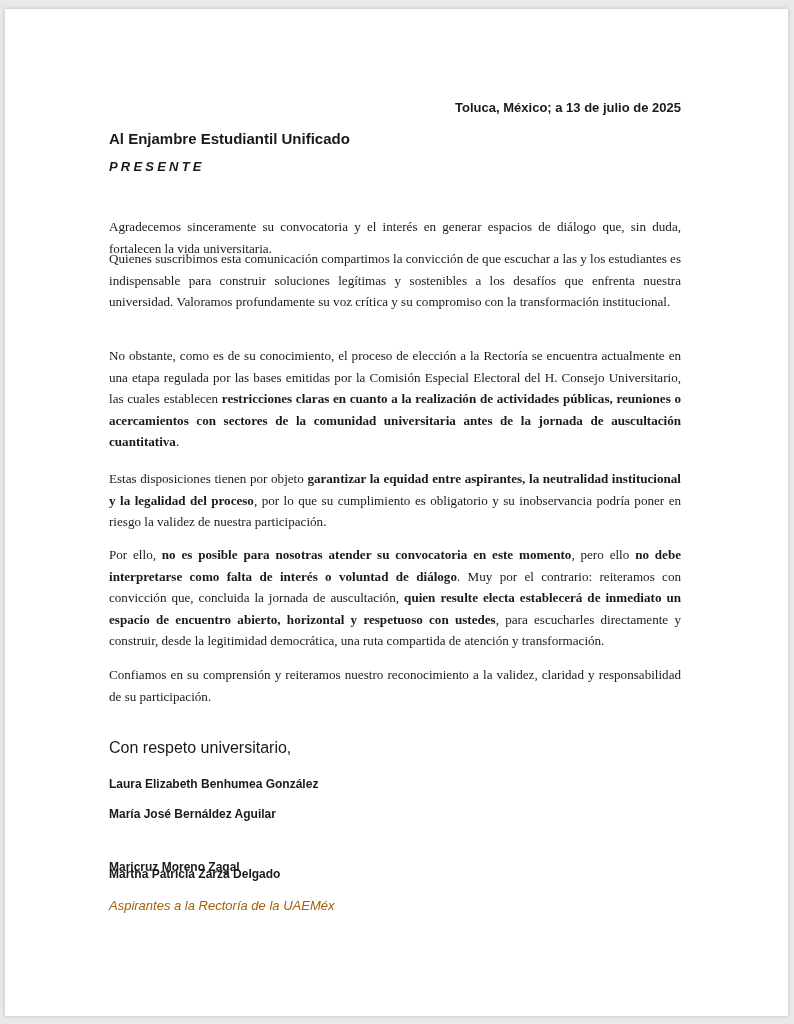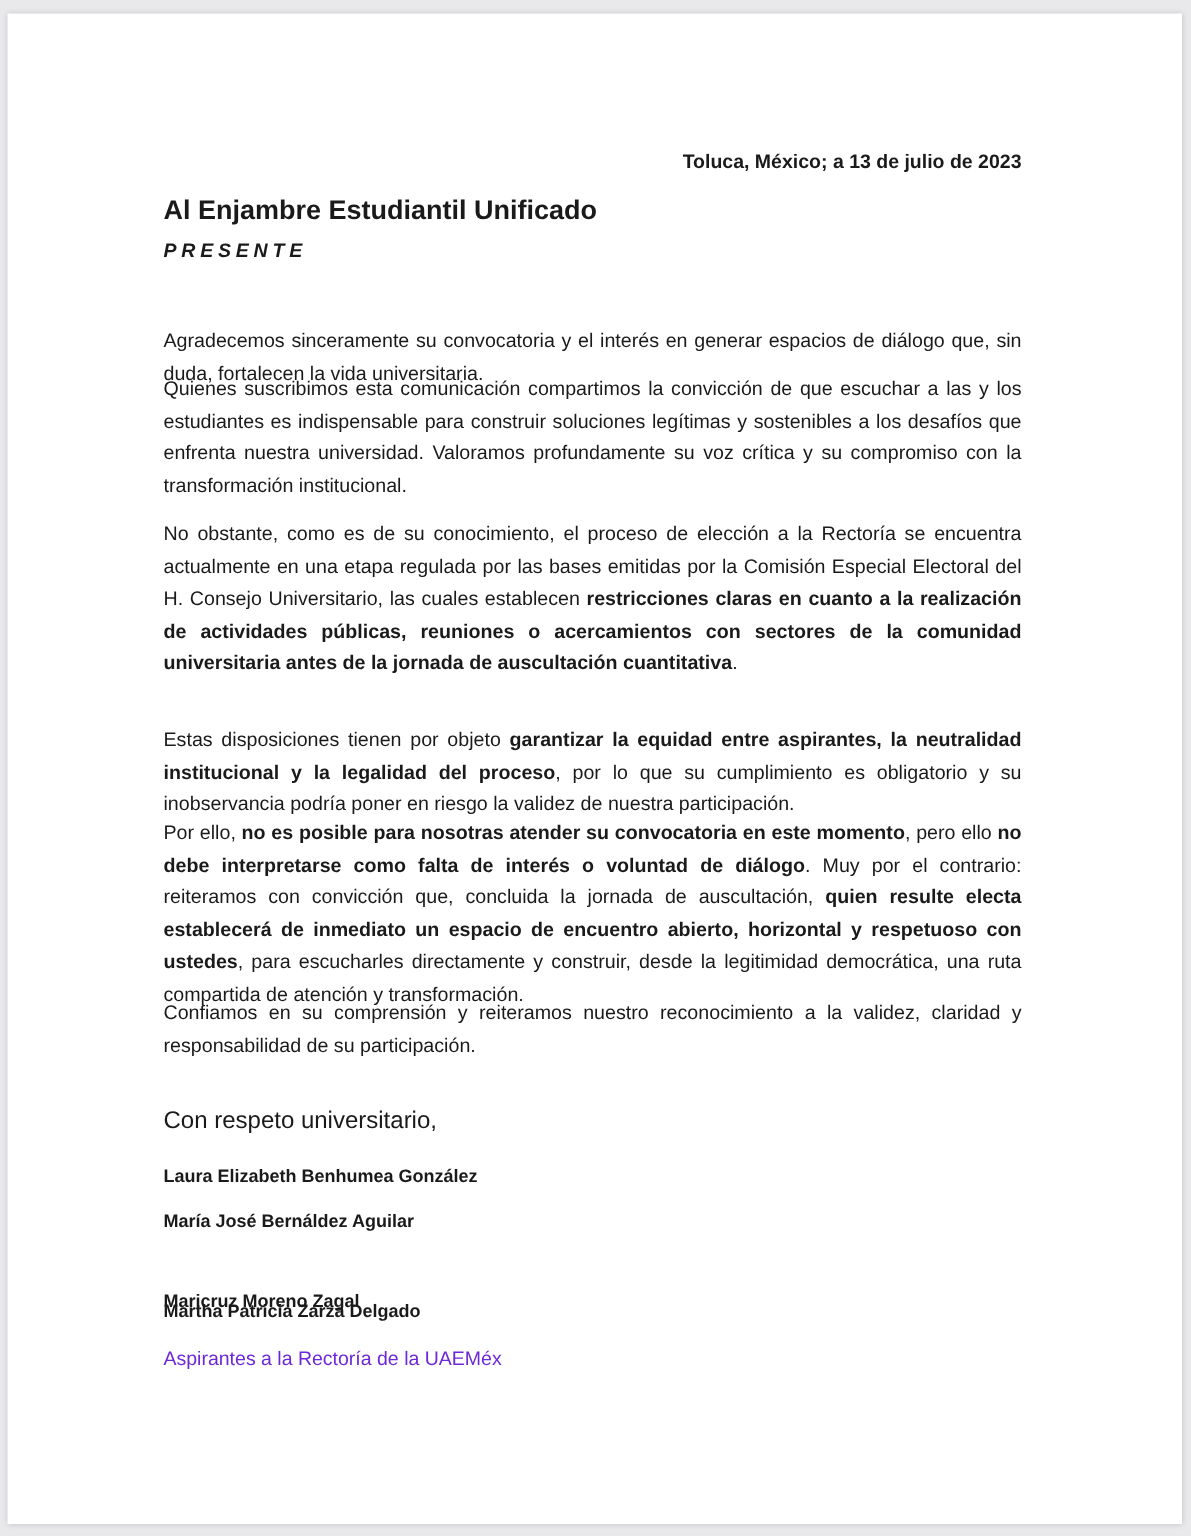--- a/index.html
+++ b/index.html
@@ -7,44 +7,44 @@
     width:794px; height:1024px; background:#e9e9ec; position:relative; overflow:hidden;
     font-family:"Liberation Sans", sans-serif; color:#1a1a1a;
   }
   .page {
     position:absolute; left:5px; top:9px; width:783px; height:1007px;
     background:#ffffff; box-shadow:0 0 4px rgba(0,0,0,0.18);
   }
   .date {
     position:absolute; top:100px; right:113px; font-weight:bold; font-size:13px; white-space:nowrap;
   }
-  .addressee { position:absolute; top:130px; left:109px; font-weight:bold; font-size:18px; }
+  .addressee { position:absolute; top:130px; left:109px; font-weight:bold; font-size:15px; }
   .presente { position:absolute; top:159px; left:109px; font-weight:bold; font-size:13px; letter-spacing:3.2px;font-style:italic; }
   .para {
     position:absolute; left:109px; width:572px; font-size:13.1px; line-height:21.5px;
-    text-align:justify; margin:0;
+    text-align:justify; margin:0;font-family:Liberation Serif, serif;
   }
   .para b { font-weight:bold; }
   .closing { position:absolute; left:109px; top:715px; font-size:16px;margin-top:24px; }
   .signer { position:absolute; left:109px; font-weight:bold; font-size:12px; }
-  .role { position:absolute; left:109px; top:898px; font-size:13px; color:#6d28d9; }
+  .role { position:absolute; left:109px; top:898px; font-style:italic; font-size:13px; color:#a16207; }
 </style>
 </head>
 <body>
 
 <div class="page"></div>
 
-<div class="date">Toluca, México; a 13 de julio de 2023</div>
+<div class="date">Toluca, México; a 13 de julio de 2025</div>
 <div class="addressee">Al Enjambre Estudiantil Unificado</div>
 <div class="presente">PRESENTE</div>
 
 <p class="para" style="top:216px"><span>Agradecemos sinceramente su convocatoria y el interés en generar espacios de diálogo que, sin duda, fortalecen la vida universitaria.</span></p>
 <p class="para" style="top:248px"><span>Quienes suscribimos esta comunicación compartimos la convicción de que escuchar a las y los estudiantes es indispensable para construir soluciones legítimas y sostenibles a los desafíos que enfrenta nuestra universidad. Valoramos profundamente su voz crítica y su compromiso con la transformación institucional.</span></p>
 <p class="para" style="top:345px"><span>No obstante, como es de su conocimiento, el proceso de elección a la Rectoría se encuentra actualmente en una etapa regulada por las bases emitidas por la Comisión Especial Electoral del H. Consejo Universitario, las cuales establecen </span><b>restricciones claras en cuanto a la realización de actividades públicas, reuniones o acercamientos con sectores de la comunidad universitaria antes de la jornada de auscultación cuantitativa</b><span>.</span></p>
-<p class="para" style="top:482px"><span>Estas disposiciones tienen por objeto </span><b>garantizar la equidad entre aspirantes, la neutralidad institucional y la legalidad del proceso</b><span>, por lo que su cumplimiento es obligatorio y su inobservancia podría poner en riesgo la validez de nuestra participación.</span></p>
+<p class="para" style="top:468px"><span>Estas disposiciones tienen por objeto </span><b>garantizar la equidad entre aspirantes, la neutralidad institucional y la legalidad del proceso</b><span>, por lo que su cumplimiento es obligatorio y su inobservancia podría poner en riesgo la validez de nuestra participación.</span></p>
 <p class="para" style="top:544px"><span>Por ello, </span><b>no es posible para nosotras atender su convocatoria en este momento</b><span>, pero ello </span><b>no debe interpretarse como falta de interés o voluntad de diálogo</b><span>. Muy por el contrario: reiteramos con convicción que, concluida la jornada de auscultación, </span><b>quien resulte electa establecerá de inmediato un espacio de encuentro abierto, horizontal y respetuoso con ustedes</b><span>, para escucharles directamente y construir, desde la legitimidad democrática, una ruta compartida de atención y transformación.</span></p>
 <p class="para" style="top:664px"><span>Confiamos en su comprensión y reiteramos nuestro reconocimiento a la validez, claridad y responsabilidad de su participación.</span></p>
 
 <div class="closing">Con respeto universitario,</div>
 
 <div class="signer" style="top:777px">Laura Elizabeth Benhumea González</div>
 <div class="signer" style="top:807px">María José Bernáldez Aguilar</div>
 <div class="signer" style="top:860px">Maricruz Moreno Zagal</div>
 <div class="signer" style="top:867px">Martha Patricia Zarza Delgado</div>
 <div class="role">Aspirantes a la Rectoría de la UAEMéx</div>

